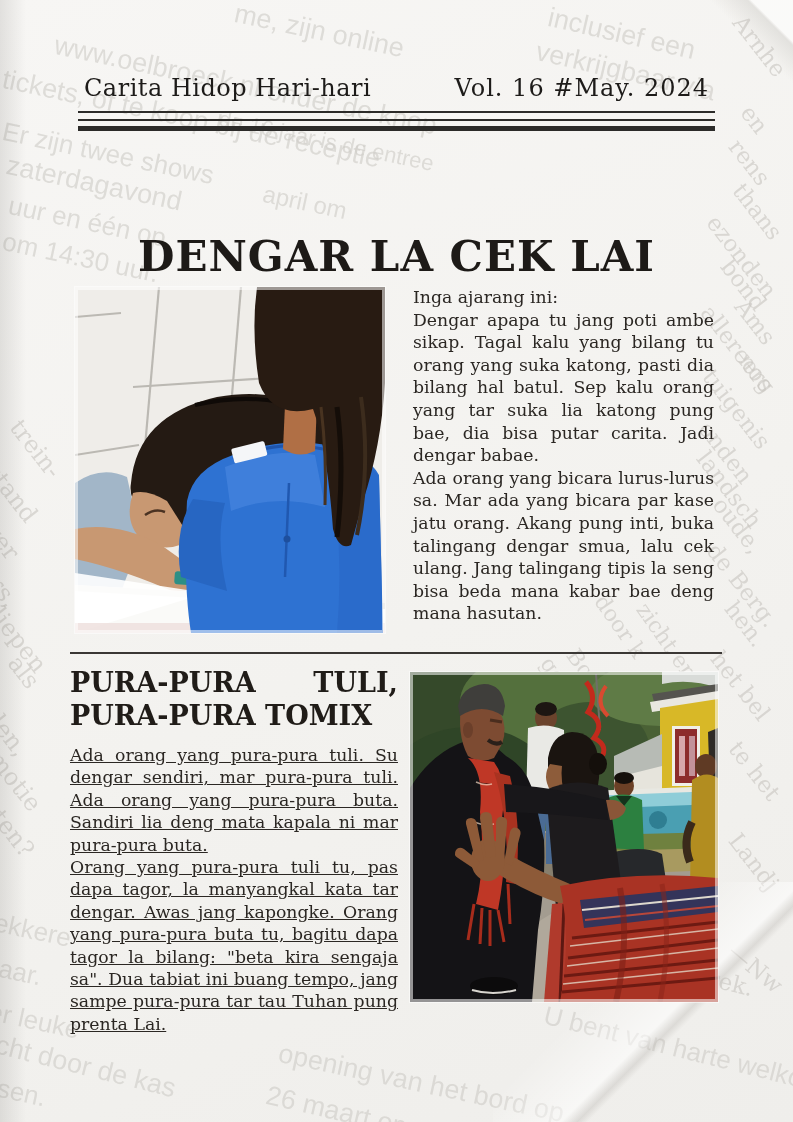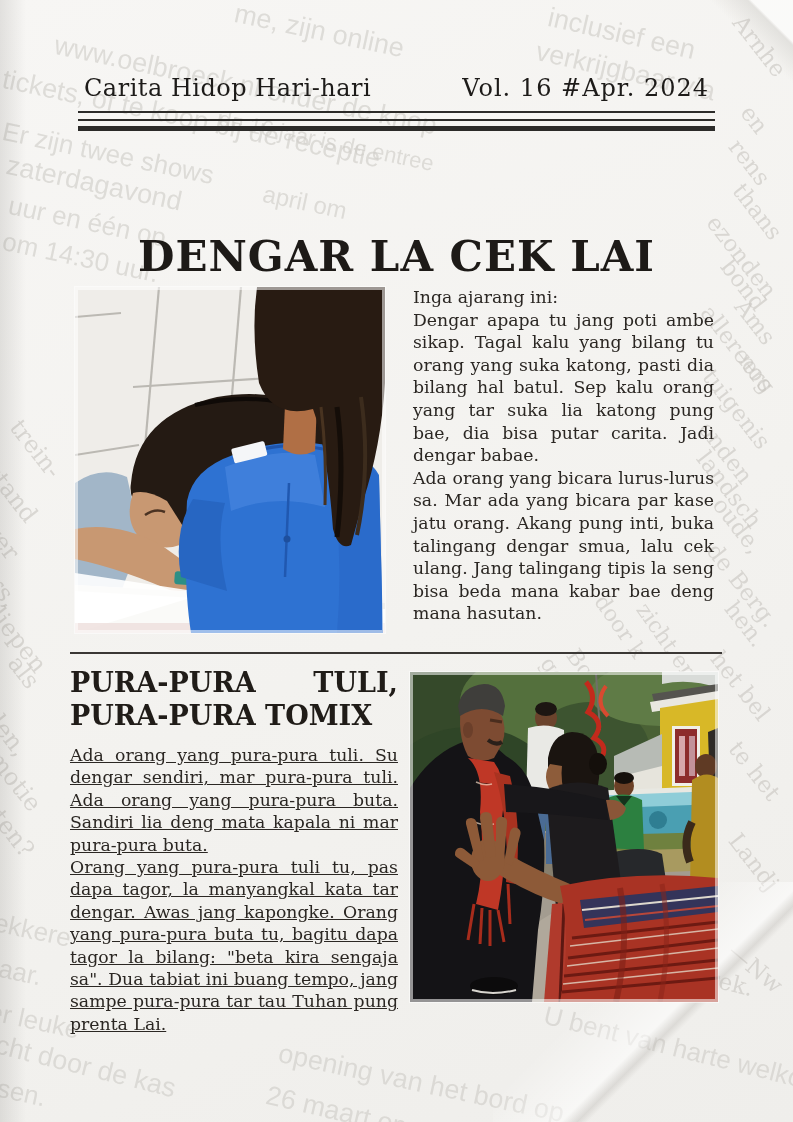--- a/index.html
+++ b/index.html
@@ -109,21 +109,21 @@
 
   <div class="crease tr"></div>
   <div class="crease br"></div>
   <div class="crease le"></div>
 
   <div class="content">
 
     <div class="masthead">
       <div class="mast-row">
         <span class="tagline">Carita Hidop Hari-hari</span>
-        <span class="issue">Vol. 16 #Apr. 2024</span>
+        <span class="issue">Vol. 16 #May. 2024</span>
       </div>
       <div class="rule-thin"></div>
       <div class="rule-double"></div>
     </div>
 
     <div class="headline1">DENGAR LA CEK LAI</div>
 
     <div class="photo photo1">
       <svg viewBox="0 0 310 346" width="310" height="346">
         <rect width="310" height="346" fill="#efede9"></rect>

